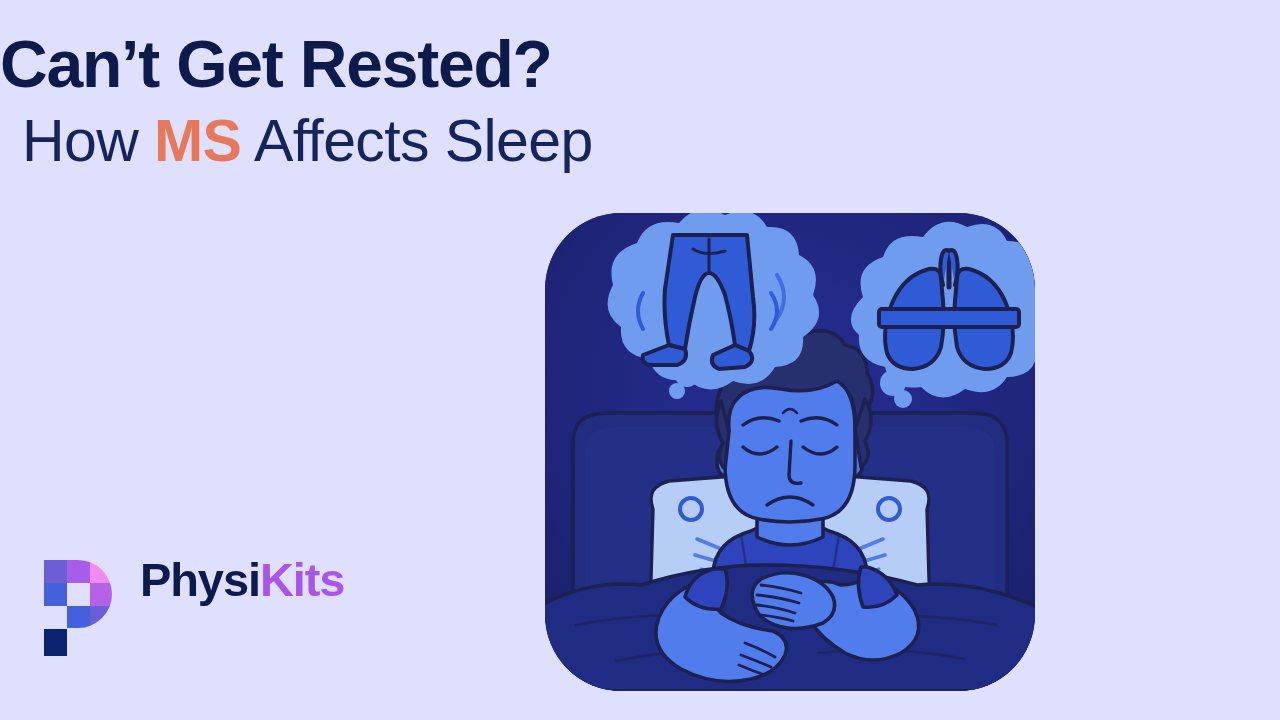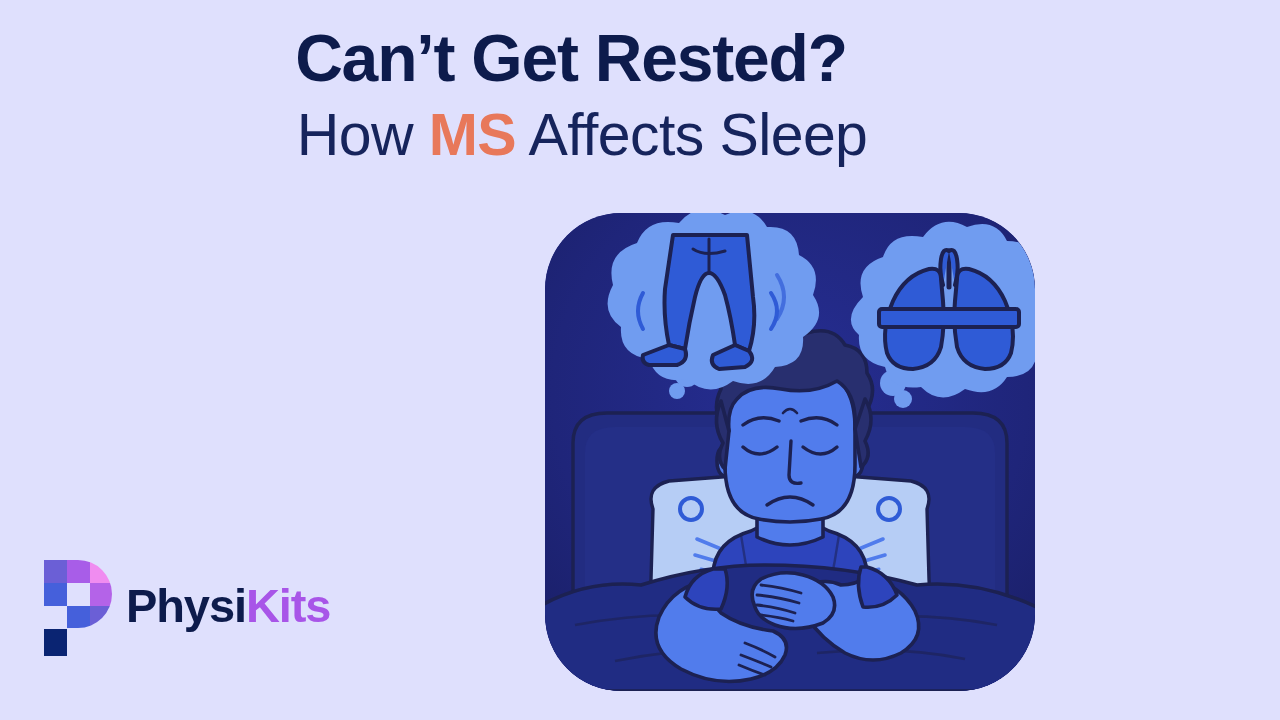--- a/index.html
+++ b/index.html
@@ -20,23 +20,22 @@
     position: relative;
     width: 1280px;
     height: 720px;
     background: #dfe0fd;
   }
 
   
   .headline-block {
     position: absolute;
     left: 0;
-    top: 24px;
+    top: 30px;
     width: 1142px;
-    text-align: center;
     user-select: none;
   }
 
   .title-main {
     font-family: "Liberation Sans", sans-serif;
     font-size: 66px;
     font-weight: 700;
     letter-spacing: -1.2px;
     color: #0d1b4c;
     line-height: 1.06;
@@ -78,21 +77,22 @@
     width: 100%;
     height: 100%;
   }
 
   
   .logo-lockup {
     position: absolute;
     left: 40px;
     top: 556px;
     display: flex;
-    align-items: center;
+    align-items: flex-start;
+    gap: 14px;
   }
 
   .logo-mark {
     width: 86px;
     height: 104px;
     position: relative;
     flex: 0 0 auto;
   }
 
   .logo-mark svg { display: block; }

